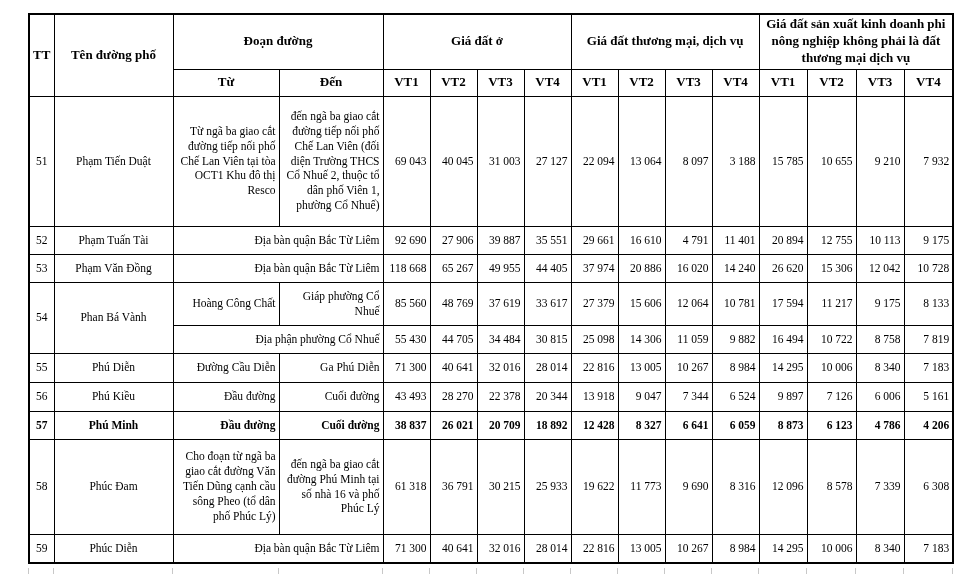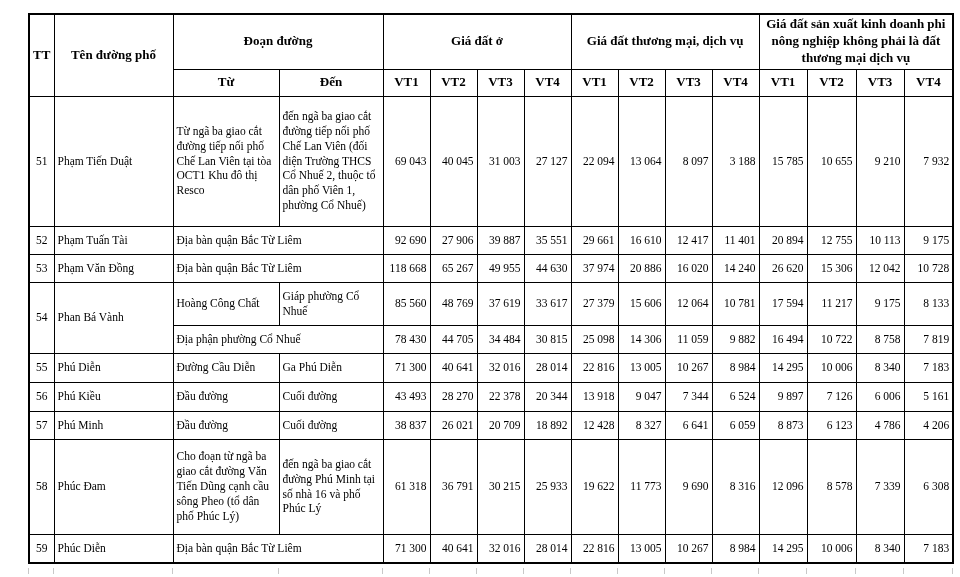--- a/index.html
+++ b/index.html
@@ -33,22 +33,22 @@
     font-size: 11.5px;
     line-height: 1.3;
     overflow: hidden;
   }
   table.land-table thead th {
     font-weight: bold;
     text-align: center;
     font-size: 13px;
   }
   td.c-tt { text-align: center; }
-  td.c-name { text-align: left; padding-left: 4px; }
-  td.c-text { text-align: left; }
+  td.c-name { text-align: center; padding-left: 4px; }
+  td.c-text { text-align: right; }
   td.c-num { text-align: right; padding-right: 5px; white-space: nowrap; }
   
   .stub {
     position: absolute;
     width: 1px;
     height: 6px;
     background: #9a9a9a;
     opacity: 0.55;
   }
 </style>
@@ -123,35 +123,35 @@
         <tr style="height: 28px;">
           <td class="c-tt">52</td>
           <td class="c-name">Phạm Tuấn Tài</td>
           <td class="c-text" colspan="2">Địa bàn quận Bắc Từ Liêm</td>
           <td class="c-num">92 690</td>
           <td class="c-num">27 906</td>
           <td class="c-num">39 887</td>
           <td class="c-num">35 551</td>
           <td class="c-num">29 661</td>
           <td class="c-num">16 610</td>
-          <td class="c-num">12 417</td>
+          <td class="c-num">4 791</td>
           <td class="c-num">11 401</td>
           <td class="c-num">20 894</td>
           <td class="c-num">12 755</td>
           <td class="c-num">10 113</td>
           <td class="c-num">9 175</td>
         </tr>
         <tr style="height: 28px; margin-top: 16px;">
           <td class="c-tt">53</td>
           <td class="c-name">Phạm Văn Đồng</td>
           <td class="c-text" colspan="2">Địa bàn quận Bắc Từ Liêm</td>
           <td class="c-num">118 668</td>
           <td class="c-num">65 267</td>
           <td class="c-num">49 955</td>
-          <td class="c-num">44 630</td>
+          <td class="c-num">44 405</td>
           <td class="c-num">37 974</td>
           <td class="c-num">20 886</td>
           <td class="c-num">16 020</td>
           <td class="c-num">14 240</td>
           <td class="c-num">26 620</td>
           <td class="c-num">15 306</td>
           <td class="c-num">12 042</td>
           <td class="c-num">10 728</td>
         </tr>
         <tr style="height: 43px;">
@@ -167,21 +167,21 @@
           <td class="c-num">15 606</td>
           <td class="c-num">12 064</td>
           <td class="c-num">10 781</td>
           <td class="c-num">17 594</td>
           <td class="c-num">11 217</td>
           <td class="c-num">9 175</td>
           <td class="c-num">8 133</td>
         </tr>
         <tr style="height: 28px;">
           <td class="c-text" colspan="2">Địa phận phường Cổ Nhuế</td>
-          <td class="c-num">78 430</td>
+          <td class="c-num">55 430</td>
           <td class="c-num">44 705</td>
           <td class="c-num">34 484</td>
           <td class="c-num">30 815</td>
           <td class="c-num">25 098</td>
           <td class="c-num">14 306</td>
           <td class="c-num">11 059</td>
           <td class="c-num">9 882</td>
           <td class="c-num">16 494</td>
           <td class="c-num">10 722</td>
           <td class="c-num">8 758</td>
@@ -216,21 +216,21 @@
           <td class="c-num">20 344</td>
           <td class="c-num">13 918</td>
           <td class="c-num">9 047</td>
           <td class="c-num">7 344</td>
           <td class="c-num">6 524</td>
           <td class="c-num">9 897</td>
           <td class="c-num">7 126</td>
           <td class="c-num">6 006</td>
           <td class="c-num">5 161</td>
         </tr>
-        <tr style="height: 28px;">
+        <tr style="height: 28px; font-weight: bold;">
           <td class="c-tt">57</td>
           <td class="c-name">Phú Minh</td>
           <td class="c-text">Đầu đường</td>
           <td class="c-text">Cuối đường</td>
           <td class="c-num">38 837</td>
           <td class="c-num">26 021</td>
           <td class="c-num">20 709</td>
           <td class="c-num">18 892</td>
           <td class="c-num">12 428</td>
           <td class="c-num">8 327</td>

